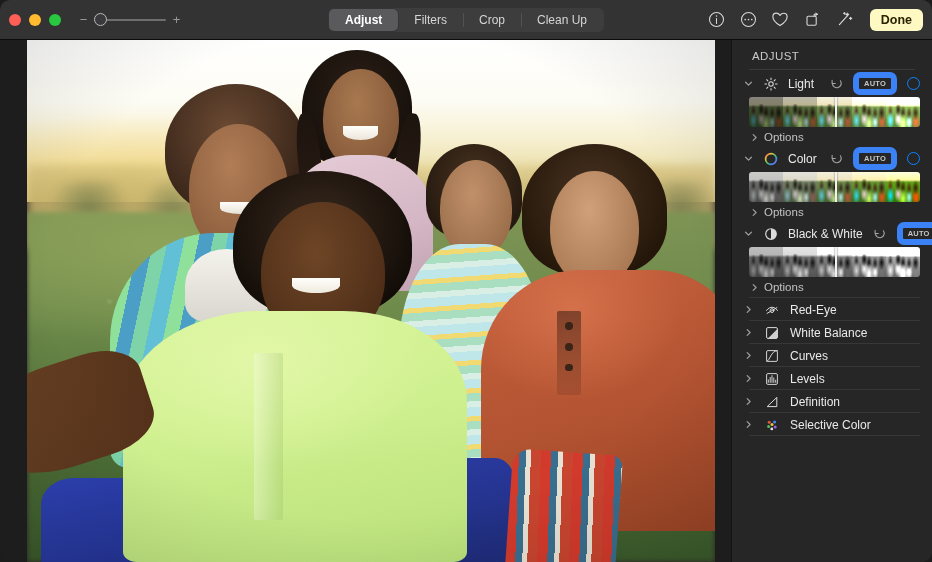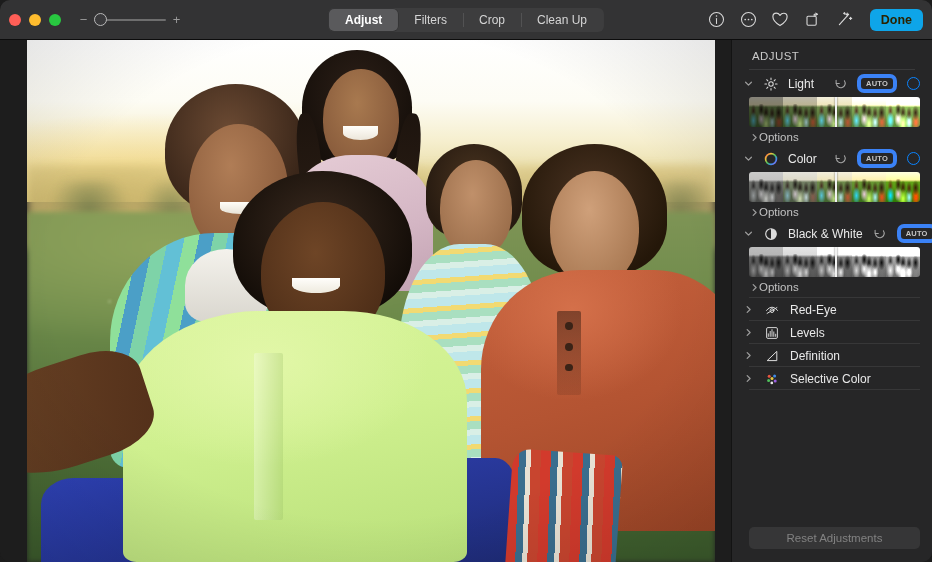--- a/index.html
+++ b/index.html
@@ -91,21 +91,21 @@
     margin-left: auto;
     display: flex; align-items: center; gap: 13px;
   }
   .ticon {
     width: 19px; height: 19px;
     display: flex; align-items: center; justify-content: center;
     color: #d8d8d8;
   }
   .ticon svg { display: block; }
   .done-btn {
-    background: #0ea5e9;
+    background: #fef9c3;
     color: #2a2300;
     font-size: 12.5px;
     font-weight: bold;
     padding: 4px 11px;
     border-radius: 6px;
     border: none;
     font-family: "Liberation Sans", sans-serif;
     cursor: default;
     margin-left: 3px;
   }
@@ -419,21 +419,21 @@
   }
   .revert {
     width: 14px; height: 14px; color: #a6a6a6;
     display: flex; align-items: center; justify-content: center;
     flex: none;
   }
   .auto-pill {
     font-size: 7.5px;
     font-weight: bold;
     color: #c6c6c6;
-    border: 4px solid #3b82f6;
+    border: 6px solid #3b82f6;
     border-radius: 7px;
     padding: 1px 5px 0.5px;
     letter-spacing: .2px;
     line-height: 1.35;
     flex: none;
   }
   .tog-ring {
     width: 13px; height: 13px;
     border-radius: 50%;
     border: 1.7px solid #0a84ff;
@@ -487,21 +487,21 @@
   .f-gray2  { filter: grayscale(1) brightness(1.02) contrast(1.18); }
   .f-gray3  { filter: grayscale(1) brightness(1.14) contrast(1.25); }
   .f-gray4  { filter: grayscale(1) brightness(1.28) contrast(1.3); }
   .f-sat0   { filter: saturate(.05) brightness(.85); }
   .f-sat1   { filter: saturate(.45) brightness(.95); }
   .f-sat2   { filter: saturate(1); }
   .f-sat3   { filter: saturate(1.5) brightness(1.05); }
   .f-sat4   { filter: saturate(2) brightness(1.1); }
 
   .options-row {
-    display: flex; align-items: center; 
+    display: flex; align-items: center; gap: 5px;
     padding: 2px 0 3px 17px;
     height: 19px;
   }
   .options-row .olabel { font-size: 11.5px; color: #c2c2c2; }
 
   .item-row {
     display: flex; align-items: center;
     height: 23px;
     padding: 0 12px 0 11px;
     gap: 11px;
@@ -870,21 +870,49 @@
           <span class="adj-icon">
             <svg width="14" height="14" viewBox="0 0 14 14" fill="none" stroke="currentColor" stroke-width="1" stroke-linecap="round">
               <path d="M1.4 7.6s2.3-3.4 5.6-3.4 5.6 3.4 5.6 3.4"></path>
               <circle cx="7" cy="7.6" r="1.9"></circle>
               <path d="M2.1 10.4L11.9 4.6"></path>
             </svg>
           </span>
           <span class="adj-label">Red-Eye</span>
         </div>
 
-
+        <div class="item-row">
+          <span class="chev">
+            <svg width="9" height="9" viewBox="0 0 9 9" fill="none" stroke="currentColor" stroke-width="1.25" stroke-linecap="round" stroke-linejoin="round">
+                <path d="M3.2 1.6L6.1 4.5 3.2 7.4"></path>
+              </svg>
+          </span>
+          <span class="adj-icon">
+            <svg width="14" height="14" viewBox="0 0 14 14">
+              <rect x="1.6" y="1.6" width="10.8" height="10.8" rx="1.3" fill="none" stroke="currentColor" stroke-width="1"></rect>
+              <path d="M12.4 2.9v8.2a1.3 1.3 0 01-1.3 1.3H2.9z" fill="currentColor" opacity=".92"></path>
+            </svg>
+          </span>
+          <span class="adj-label">White Balance</span>
+        </div>
+
+        <div class="item-row">
+          <span class="chev">
+            <svg width="9" height="9" viewBox="0 0 9 9" fill="none" stroke="currentColor" stroke-width="1.25" stroke-linecap="round" stroke-linejoin="round">
+                <path d="M3.2 1.6L6.1 4.5 3.2 7.4"></path>
+              </svg>
+          </span>
+          <span class="adj-icon">
+            <svg width="14" height="14" viewBox="0 0 14 14" fill="none" stroke="currentColor" stroke-width="0.95">
+              <rect x="1.6" y="1.6" width="10.8" height="10.8" rx="1.3"></rect>
+              <path d="M1.6 12.4C5 12.4 5.6 1.6 12.4 1.6" stroke-linecap="round"></path>
+            </svg>
+          </span>
+          <span class="adj-label">Curves</span>
+        </div>
 
         <div class="item-row">
           <span class="chev">
             <svg width="9" height="9" viewBox="0 0 9 9" fill="none" stroke="currentColor" stroke-width="1.25" stroke-linecap="round" stroke-linejoin="round">
                 <path d="M3.2 1.6L6.1 4.5 3.2 7.4"></path>
               </svg>
           </span>
           <span class="adj-icon">
             <svg width="14" height="14" viewBox="0 0 14 14" fill="none" stroke="currentColor" stroke-width="0.95">
               <rect x="1.6" y="1.6" width="10.8" height="10.8" rx="1.3"></rect>
@@ -925,19 +953,16 @@
             </svg>
           </span>
           <span class="adj-label">Selective Color</span>
         </div>
 
 
 
 
       </div>
 
-      <div class="sb-footer">
-        <button class="reset-btn">Reset Adjustments</button>
-      </div>
     </div>
 
   </div>
 </div>
 
 </body></html>

